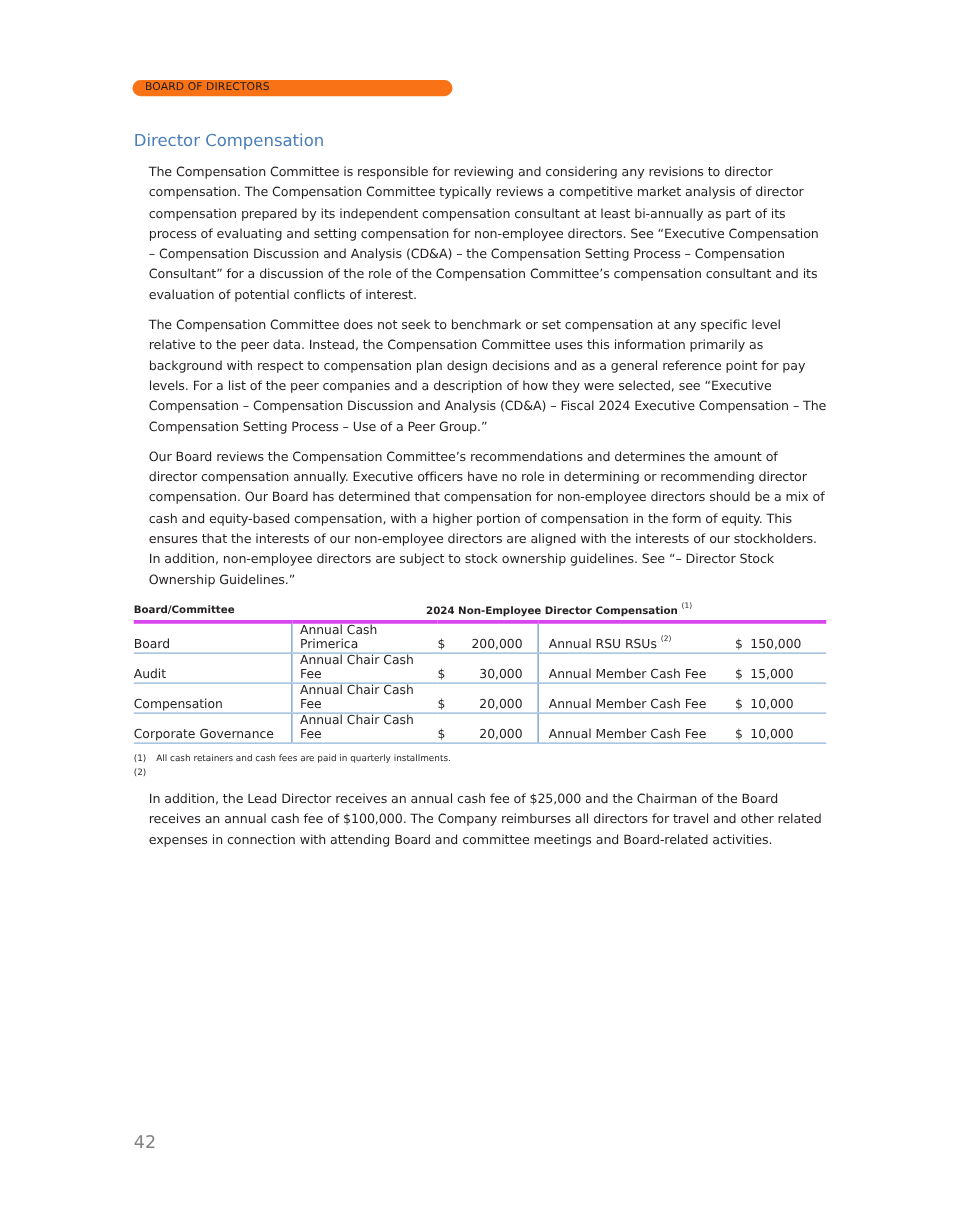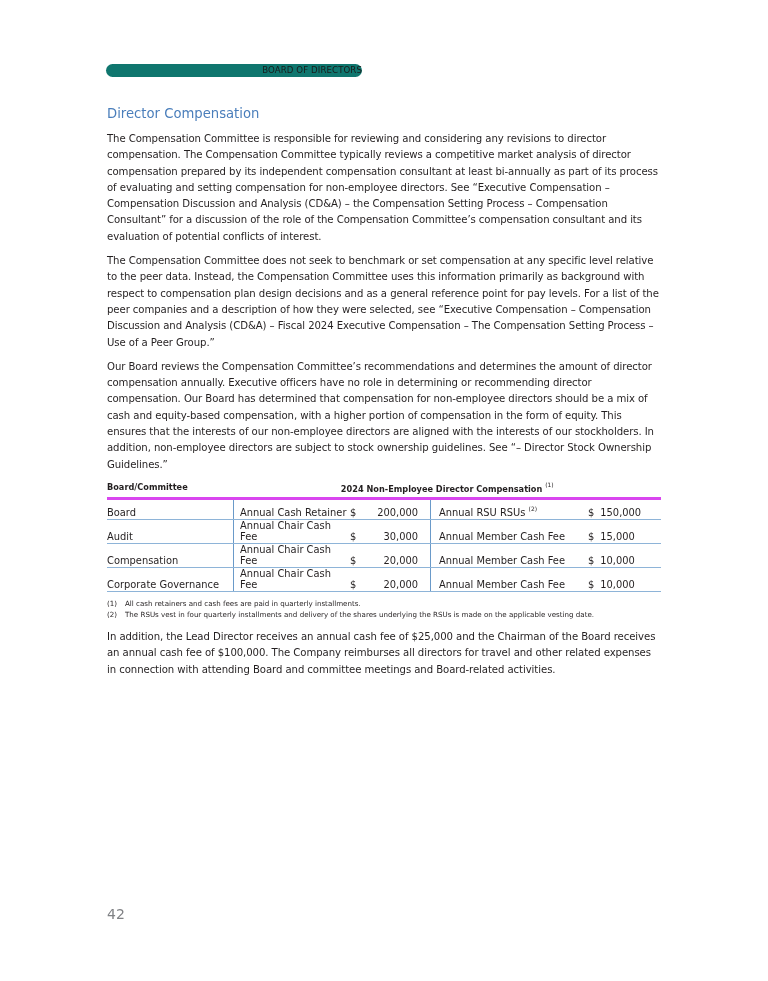--- a/index.html
+++ b/index.html
@@ -1,30 +1,29 @@
 <!DOCTYPE html>
 <html><head>
 <meta charset="utf-8">
 <style>
   html, body { margin: 0; padding: 0; background: #ffffff; }
   body { width: 768px; height: 981px; position: relative; overflow: hidden;
          font-family: "DejaVu Sans", sans-serif; color: #231f20; }
   .section-pill {
     position: absolute; left: 106px; top: 64px; width: 256px; height: 13px;
-    background: #0f766e; border-radius: 7px;
+    background: #f97316; border-radius: 7px;
     font-size: 8.6px; line-height: 13px; color: #1a1a1a; padding-left: 10px; box-sizing: border-box;
     letter-spacing: 0.1px;
-    text-align: right;
   }
   .content { position: absolute; left: 107px; top: 106px; width: 556px; }
   h2 {
     margin: 0 0 10px 0; font-size: 13.2px; font-weight: normal; color: #4a7ebb;
   }
   p.body {
-    margin: 0 0 8px 0; font-size: 10.15px; line-height: 16.3px; color: #231f20;
+    margin: 0 0 8px 12px; font-size: 10.15px; line-height: 16.3px; color: #231f20;
     letter-spacing: -0.08px;
   }
   table.comp {
     border-collapse: collapse; width: 554px; font-size: 9.9px; color: #231f20;
   }
   table.comp th { font-size: 8.2px; font-weight: bold; text-align: left; padding: 0 0 3px 0; height: 12px;}
   table.comp th.center { text-align: center; }
   table.comp td { height: 18px; padding: 0 0 0 0; border-bottom: 1px solid #8eb4d8; vertical-align: bottom; padding-bottom: 1px; }
   table.comp tr.first td { border-top: 3px solid #d946ef; }
   td.c0 { width: 126px; }
@@ -59,21 +58,21 @@
         <th>Board/Committee</th>
         <th class="center" colspan="4">
           <span>2024 Non-Employee Director Compensation</span>
           <sup class="fn">(1)</sup>
         </th>
       </tr>
     </thead>
     <tbody>
       <tr class="first">
         <td class="c0">Board</td>
-        <td class="c1">Annual Cash Retainer</td>
+        <td class="c1">Annual Cash Primerica</td>
         <td class="c2">
             <div class="money">
               <span>$</span>
               <span>200,000</span>
             </div>
           </td>
         <td class="c3"><span>Annual RSU RSUs</span> <sup class="fn">(2)</sup></td>
         <td class="c4">
             <div class="money-tight">
               <span>$</span>
@@ -135,20 +134,19 @@
     </tbody>
   </table>
 
   <div class="footnotes">
     <div class="fn-row">
       <span class="fn-num">(1)</span>
       <span>All cash retainers and cash fees are paid in quarterly installments.</span>
     </div>
     <div class="fn-row">
       <span class="fn-num">(2)</span>
-      <span>The RSUs vest in four quarterly installments and delivery of the shares underlying the RSUs is made on the applicable vesting date.</span>
     </div>
   </div>
 
   <p class="body after">In addition, the Lead Director receives an annual cash fee of $25,000 and the Chairman of the Board receives an annual cash fee of $100,000. The Company reimburses all directors for travel and other related expenses in connection with attending Board and committee meetings and Board-related activities.</p>
 </div>
 
 <div class="page-num">42</div>
 
 </body></html>

